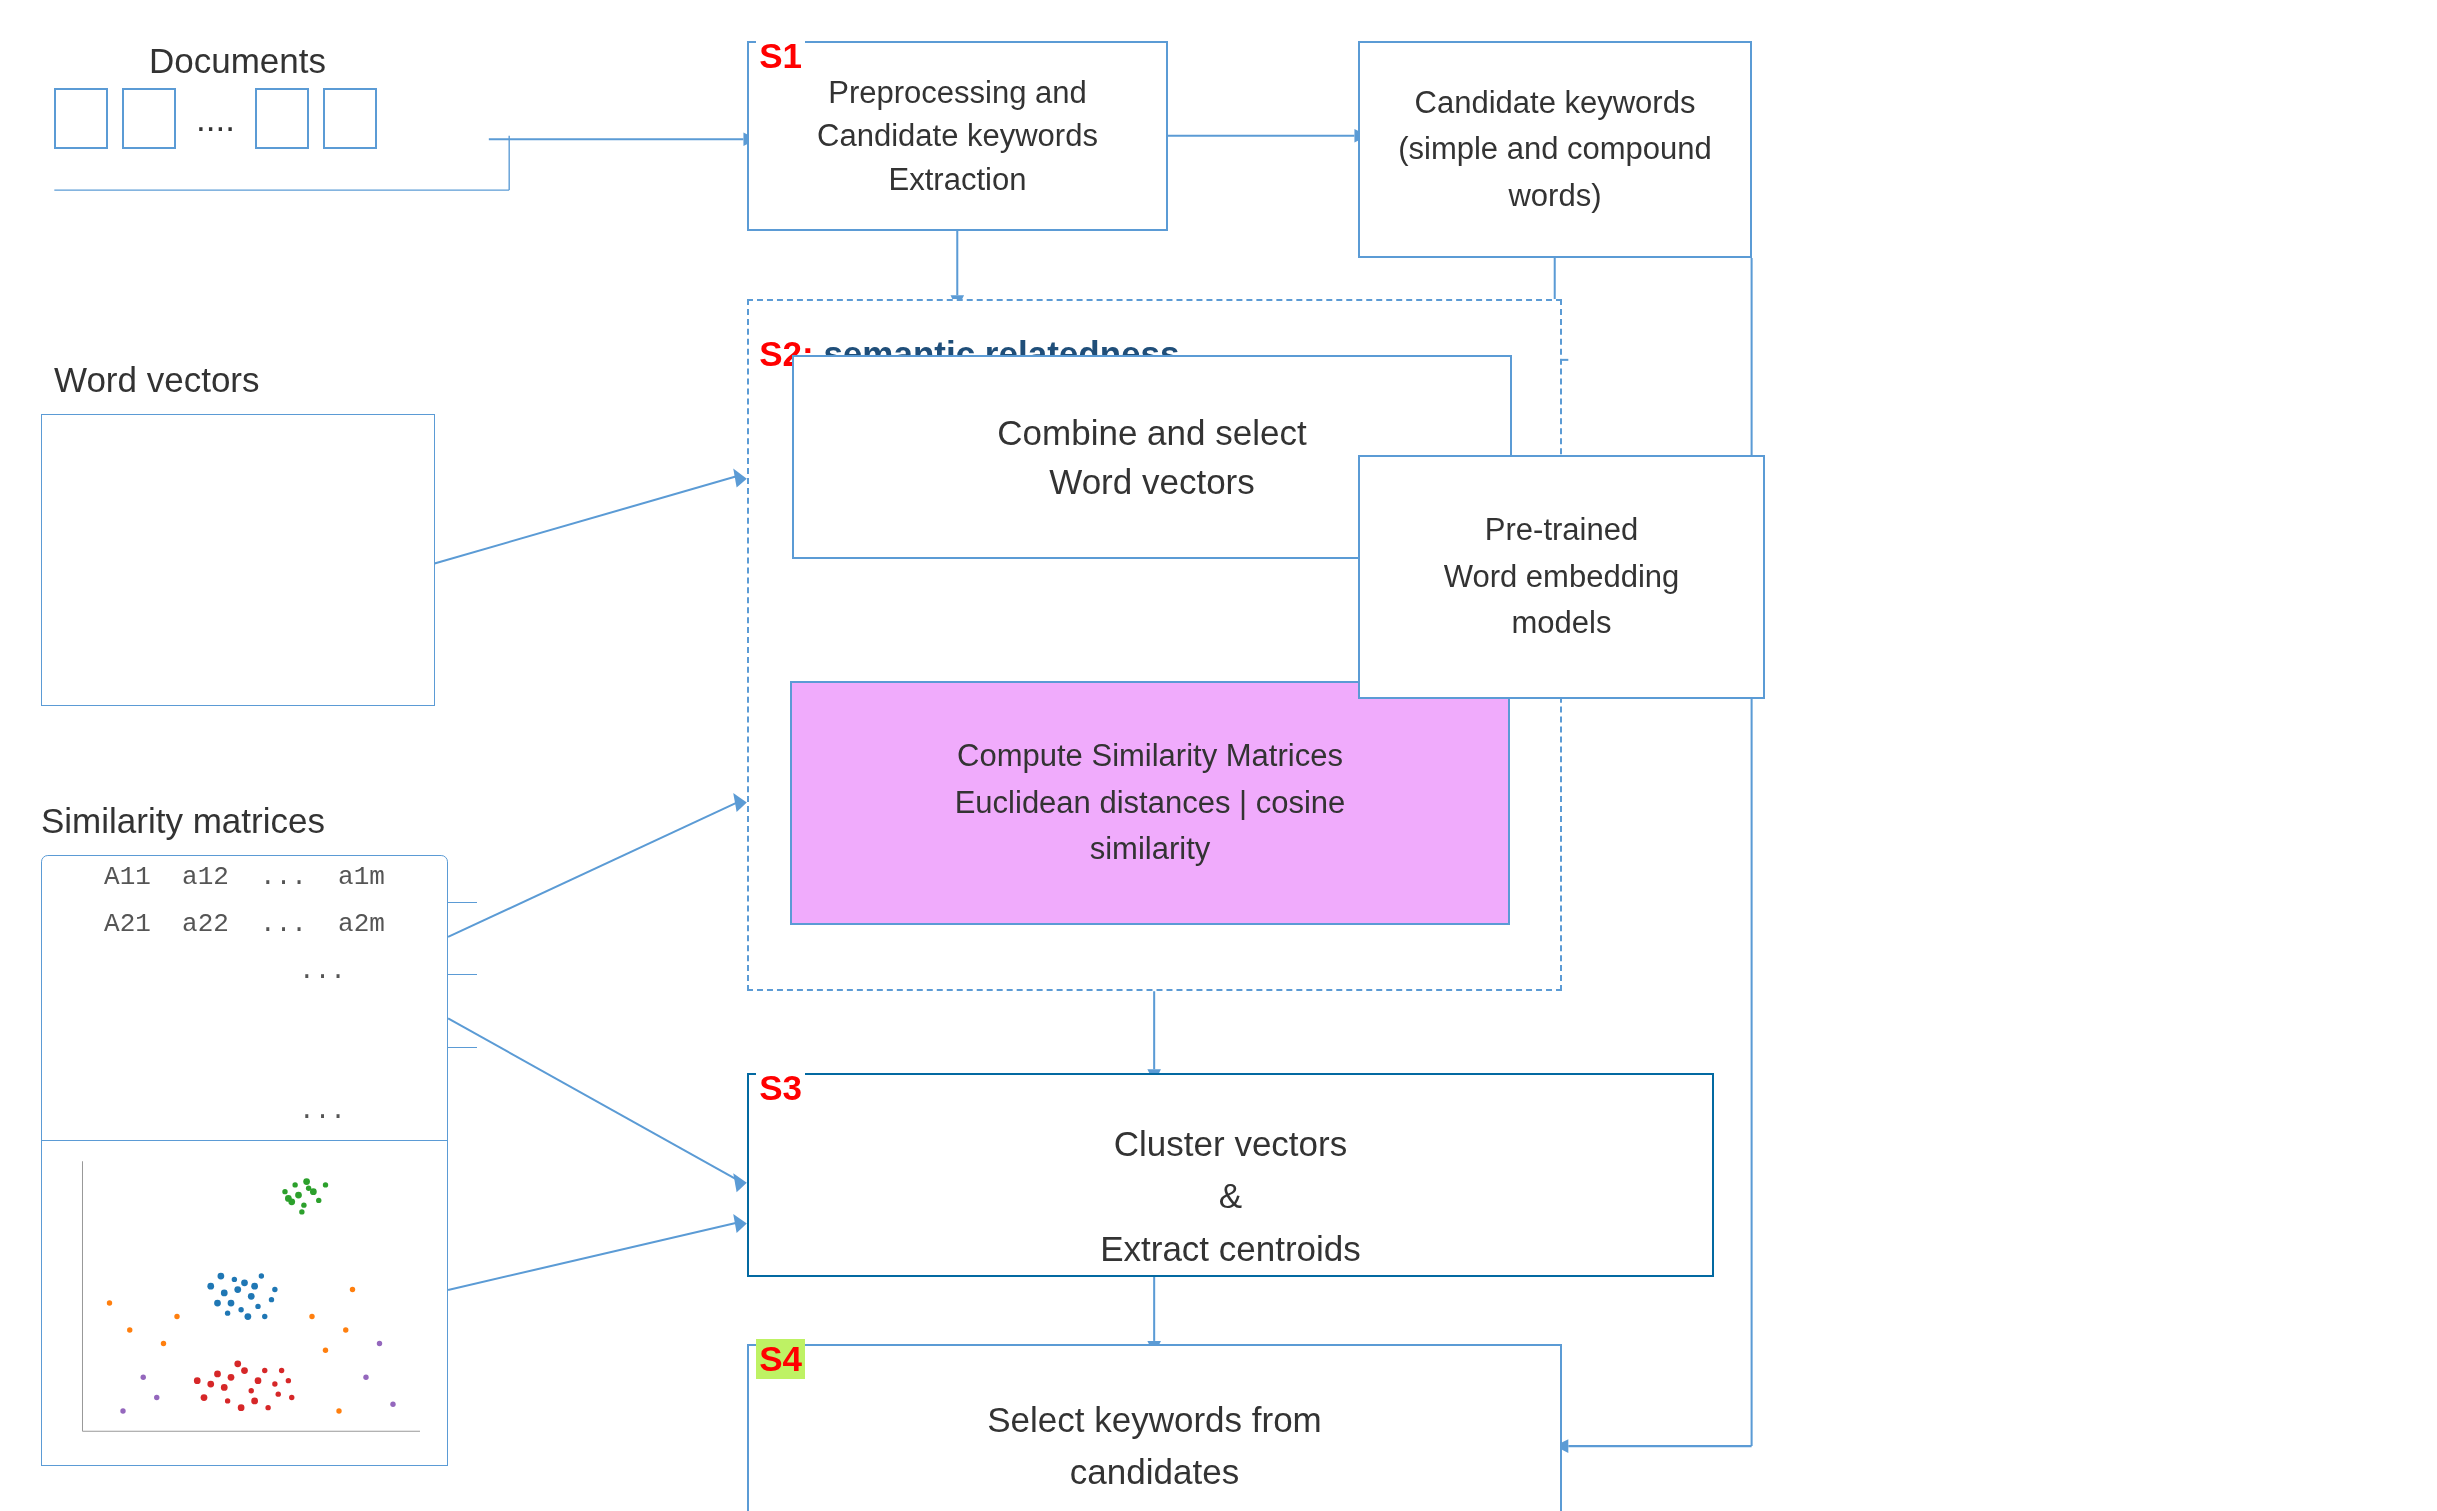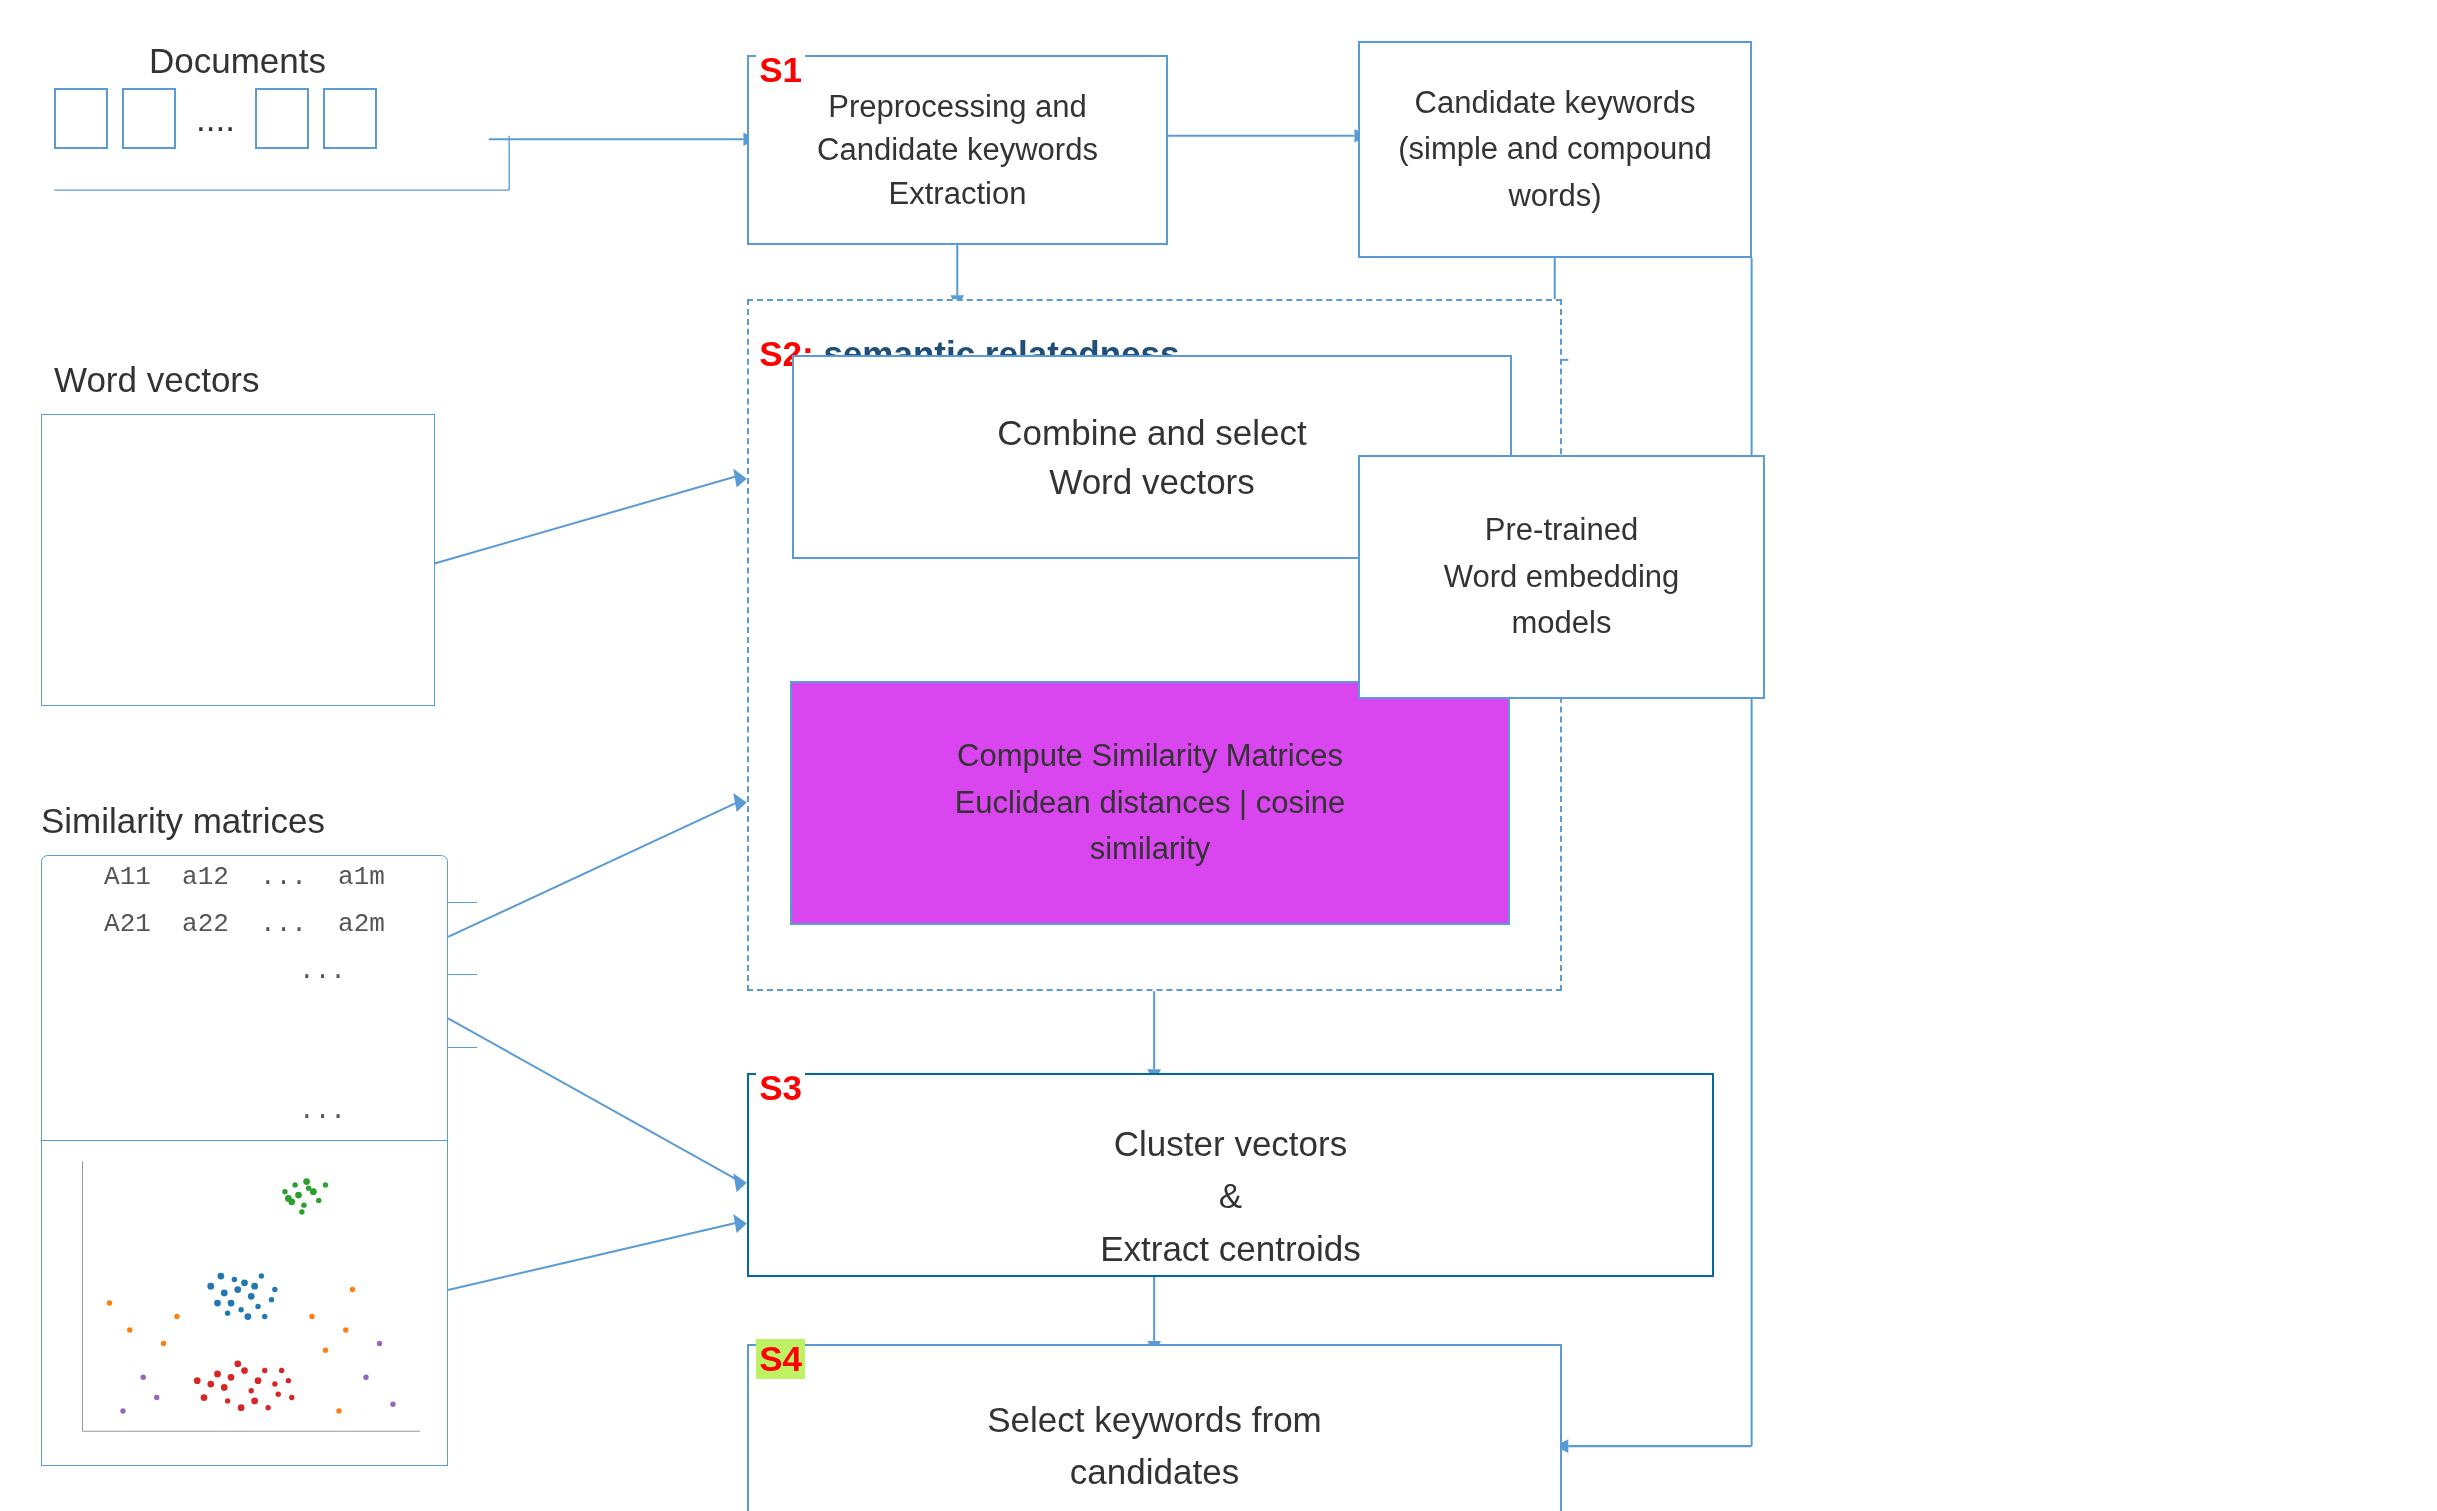--- a/index.html
+++ b/index.html
@@ -46,21 +46,21 @@
 
     .doc-dots {
       font-size: 35px;
       color: #333;
       padding: 0 6.8px;
     }
 
     
     .box-s1 {
       position: absolute;
-      top: 55px;
+      top: 41px;
       left: 747px;
       width: 421px;
       height: 190px;
       border: 2px solid #5b9bd5;
       background: white;
       display: flex;
       align-items: center;
       justify-content: center;
       text-align: center;
     }
@@ -184,21 +184,21 @@
     }
 
     
     .box-compute {
       position: absolute;
       top: 380px;
       left: 41px;
       width: 720px;
       height: 244px;
       border: 2px solid #5b9bd5;
-      background: #d946ef;
+      background: #f0abfc;
       display: flex;
       align-items: center;
       justify-content: center;
       text-align: center;
     }
 
     .box-compute .step-text {
       font-size: 31px;
       color: #333;
       line-height: 1.5;

